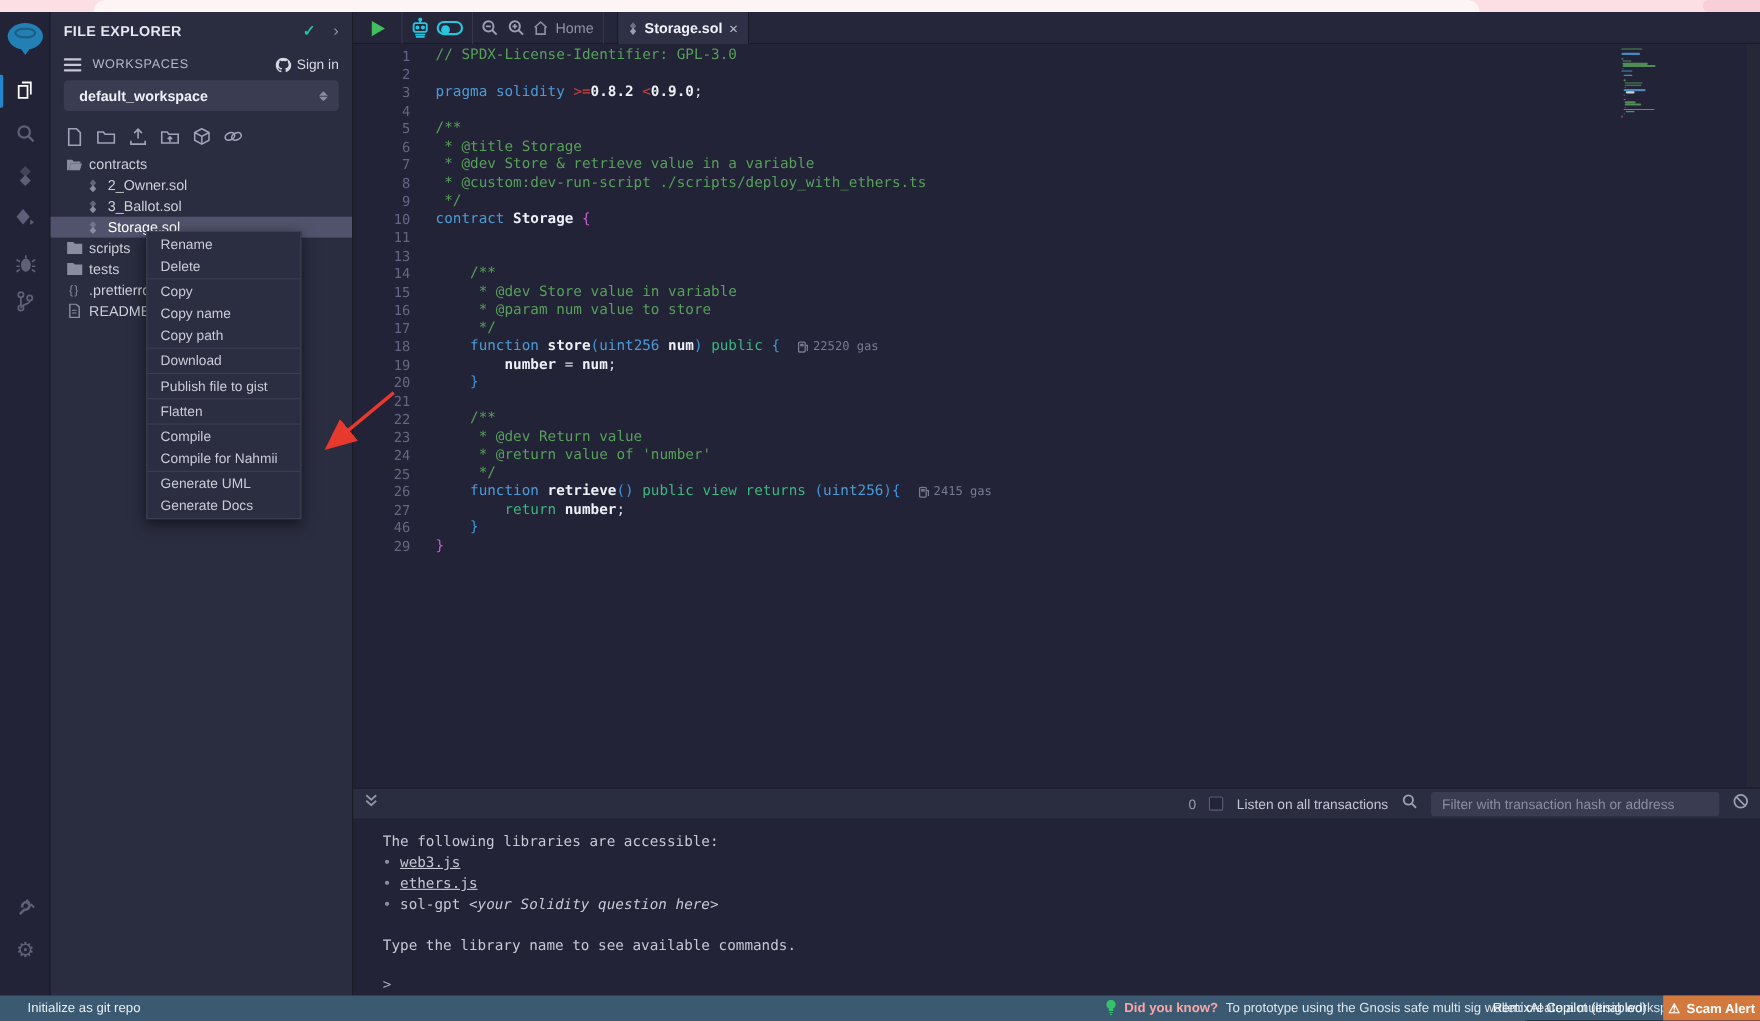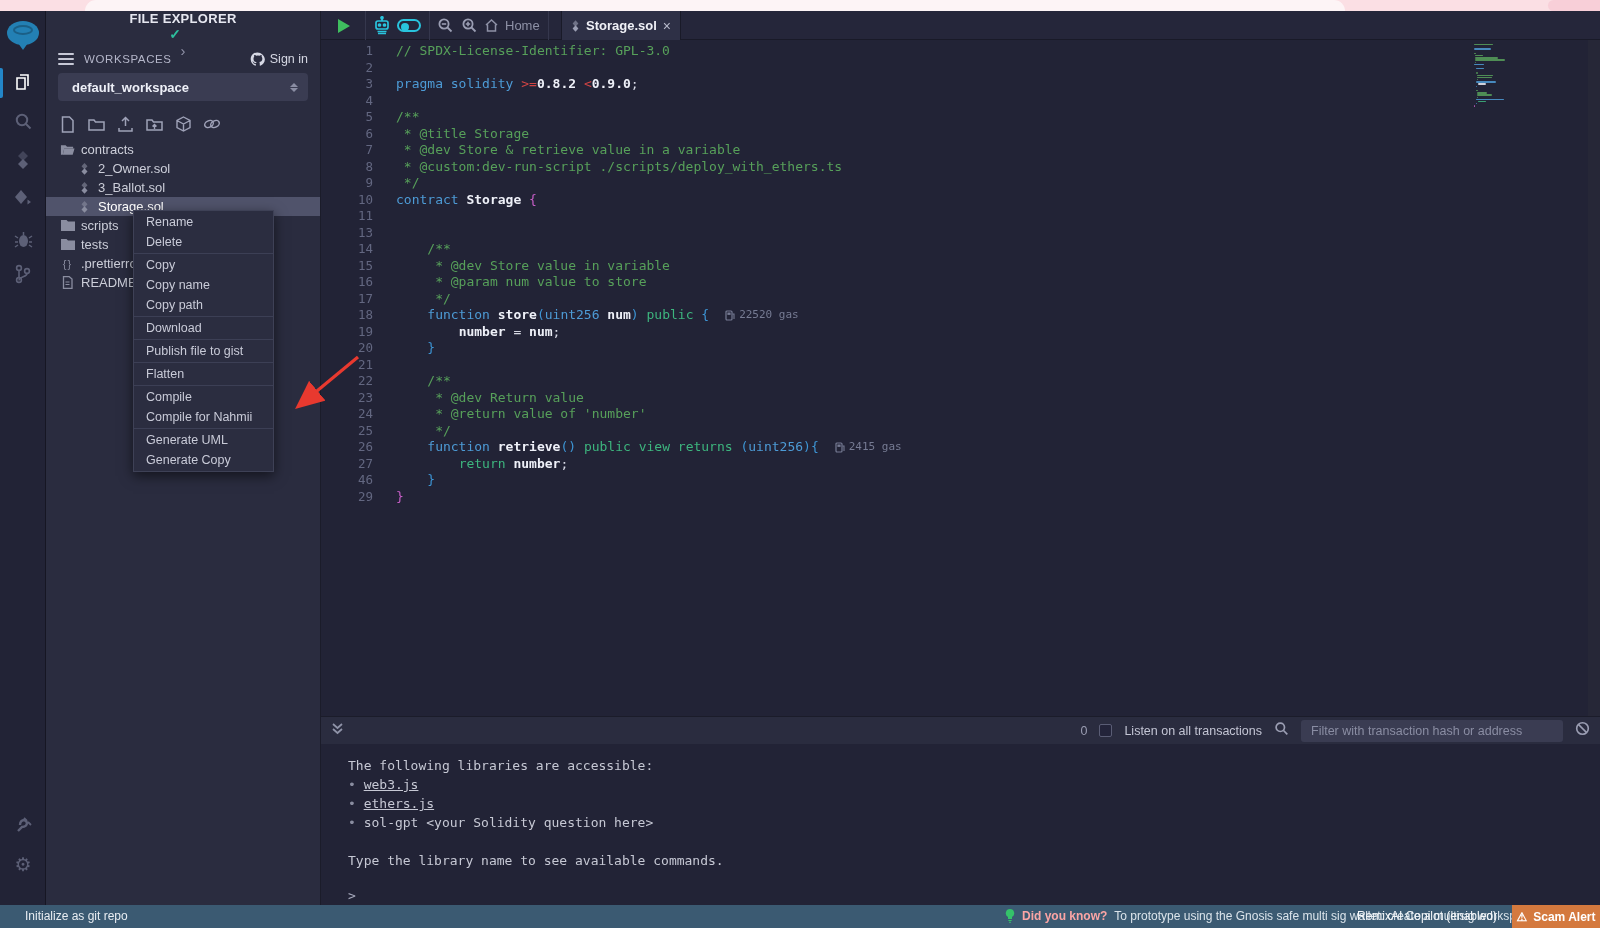--- a/index.html
+++ b/index.html
@@ -17,21 +17,21 @@
   .ib-item{position:absolute;left:0;width:46px;height:28px;display:flex;align-items:center;justify-content:center;color:#5d6077;}
   .ib-item.active{color:#ffffff;}
   .ib-indicator{position:absolute;left:0;width:3px;height:30px;background:#2386c8;border-radius:0 2px 2px 0;}
   .ib-logo{position:absolute;left:5px;top:6px;width:36px;height:34px;}
   .ib-logo .head{position:absolute;left:2px;top:4px;width:32px;height:24px;background:#2380b4;border-radius:16px/12px;}
   .ib-logo .band{position:absolute;left:8px;top:8px;width:20px;height:10px;border:2px solid #1b5f86;border-radius:50%;background:transparent;}
   .ib-logo .chin{position:absolute;left:13px;top:26px;width:10px;height:7px;background:#2380b4;clip-path:polygon(0 0,100% 0,50% 100%);}
 
   
   .sidepanel{position:absolute;left:46px;top:11px;width:274px;height:894px;background:#2a2c3f;}
-  .sp-header{position:absolute;left:0;top:0;width:100%;height:34px;display:flex;align-items:center;padding:0 12px;flex-direction:column;}
+  .sp-header{position:absolute;left:0;top:0;width:100%;height:34px;display:flex;align-items:center;padding:0 12px;}
   .sp-title{font-size:13px;font-weight:bold;color:#e6e7f0;letter-spacing:.3px;flex:1;}
   .sp-check{color:#2dbf9d;font-size:14px;font-weight:bold;margin-right:16px;}
   .sp-chev{color:#9092a8;font-size:15px;}
   .ws-row{position:absolute;left:12px;right:12px;top:38px;height:20px;display:flex;align-items:center;}
   .hamburger{width:16px;display:flex;flex-direction:column;gap:3px;margin-right:10px;}
   .hamburger i{display:block;height:2px;background:#c6c8d6;border-radius:1px;}
   .ws-label{font-size:11.5px;color:#b4b6c9;letter-spacing:.6px;flex:1;}
   .signin{display:flex;align-items:center;gap:5px;color:#d6d8e4;font-size:12.5px;}
   .ws-select{position:absolute;left:12px;top:62px;width:250px;height:28px;background:#3a3c52;border-radius:4px;display:flex;align-items:center;padding:0 10px 0 14px;}
   .ws-name{flex:1;font-size:13px;font-weight:bold;color:#eef0f8;}
@@ -84,21 +84,21 @@
   .term-header{position:absolute;left:0;top:705px;width:100%;height:28px;background:#2a2c3f;border-top:1px solid #1b1c2a;display:flex;align-items:center;padding:0 10px;gap:12px;}
   .th-spacer{flex:1;}
   .th-badge{color:#9a9db2;font-size:12.5px;}
   .th-checkbox{width:13px;height:13px;border:1px solid #5a5d75;border-radius:2px;background:#23243a;}
   .th-label{font-size:12.5px;color:#c3c5d4;}
   .th-input{width:262px;height:22px;background:#3a3c52;border:none;border-radius:3px;color:#d8dae6;font-size:12.5px;padding:0 10px;outline:none;}
   .th-input::placeholder{color:#8a8da3;}
   .term-body{position:absolute;left:0;top:733px;width:100%;height:161px;font-family:"DejaVu Sans Mono",monospace;font-size:13px;color:#c6c8d4;padding:12px 16px 0 27px;line-height:19px;}
   .term-line .bullet{color:#8a8da0;}
   .term-link{text-decoration:underline;}
-  .term-italic{}
+  .term-italic{font-style:italic;}
   .term-prompt{margin-top:16px;color:#a7aabd;}
 
   
   .statusbar{position:absolute;left:0;top:905px;width:1600px;height:23px;background:#3b5a72;color:#e8edf2;font-size:12px;}
   .sb-left{position:absolute;left:25px;top:4px;text-align:center;}
   .sb-tip{position:absolute;left:1005px;top:4px;display:flex;align-items:center;gap:7px;}
   .sb-tip b{color:#fca5a5;}
   .sb-tip span{color:#dbe4eb;}
   .sb-copilot{position:absolute;right:103px;top:4px;color:#f2f5f8;}
   .sb-scam{position:absolute;right:0;top:0;height:23px;width:88px;background:#d4793e;display:flex;align-items:center;justify-content:center;gap:6px;color:#fff;font-weight:bold;font-size:12px;}
@@ -307,21 +307,21 @@
         <div class="ctx-item">Download</div>
         <div class="ctx-sep"></div>
         <div class="ctx-item">Publish file to gist</div>
         <div class="ctx-sep"></div>
         <div class="ctx-item">Flatten</div>
         <div class="ctx-sep"></div>
         <div class="ctx-item">Compile</div>
         <div class="ctx-item">Compile for Nahmii</div>
         <div class="ctx-sep"></div>
         <div class="ctx-item">Generate UML</div>
-        <div class="ctx-item">Generate Copy</div>
+        <div class="ctx-item">Generate Docs</div>
       </div>
     <svg class="arrow-svg" width="120" height="75" viewBox="0 0 120 75">
       <defs>
           <marker id="ah" markerWidth="9" markerHeight="8" refX="7" refY="4" orient="auto">
             <path d="M0 0L9 4L0 8z" fill="#e8392f"></path>
           </marker>
         </defs>
       <line x1="107" y1="11" x2="49" y2="59" stroke="#e8392f" stroke-width="3.2" marker-end="url(#ah)"></line>
     </svg>
   </div>

